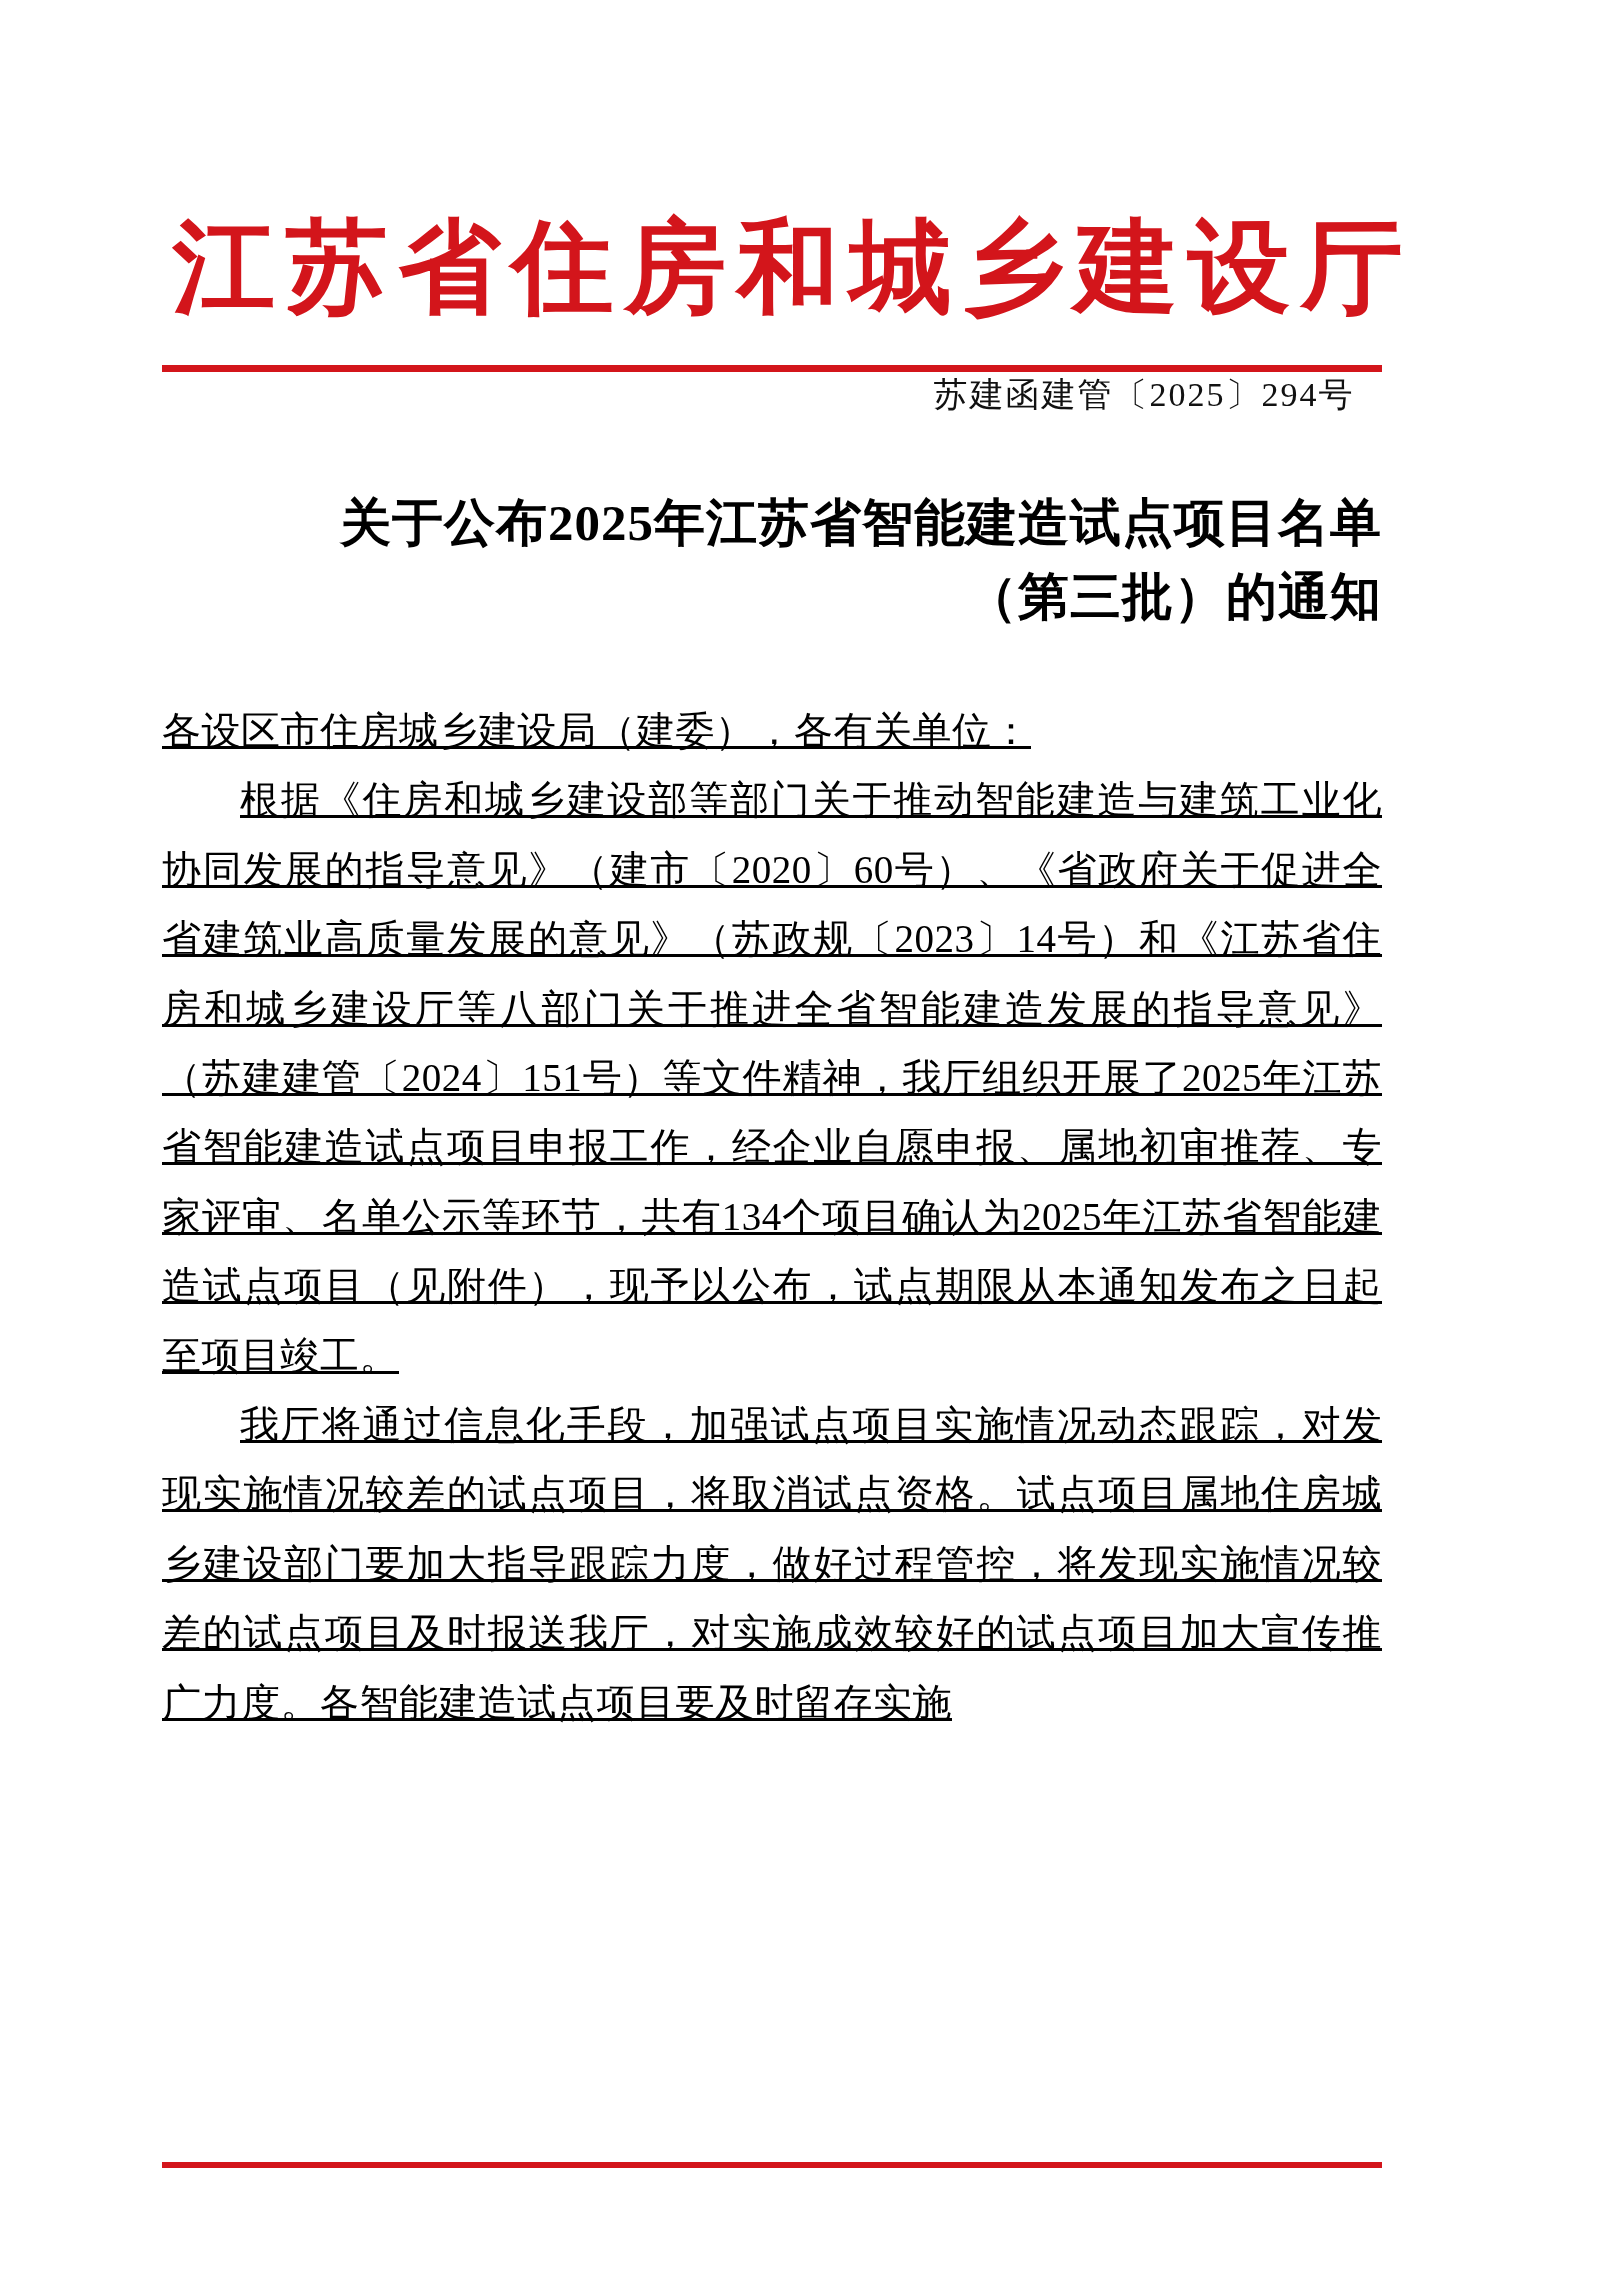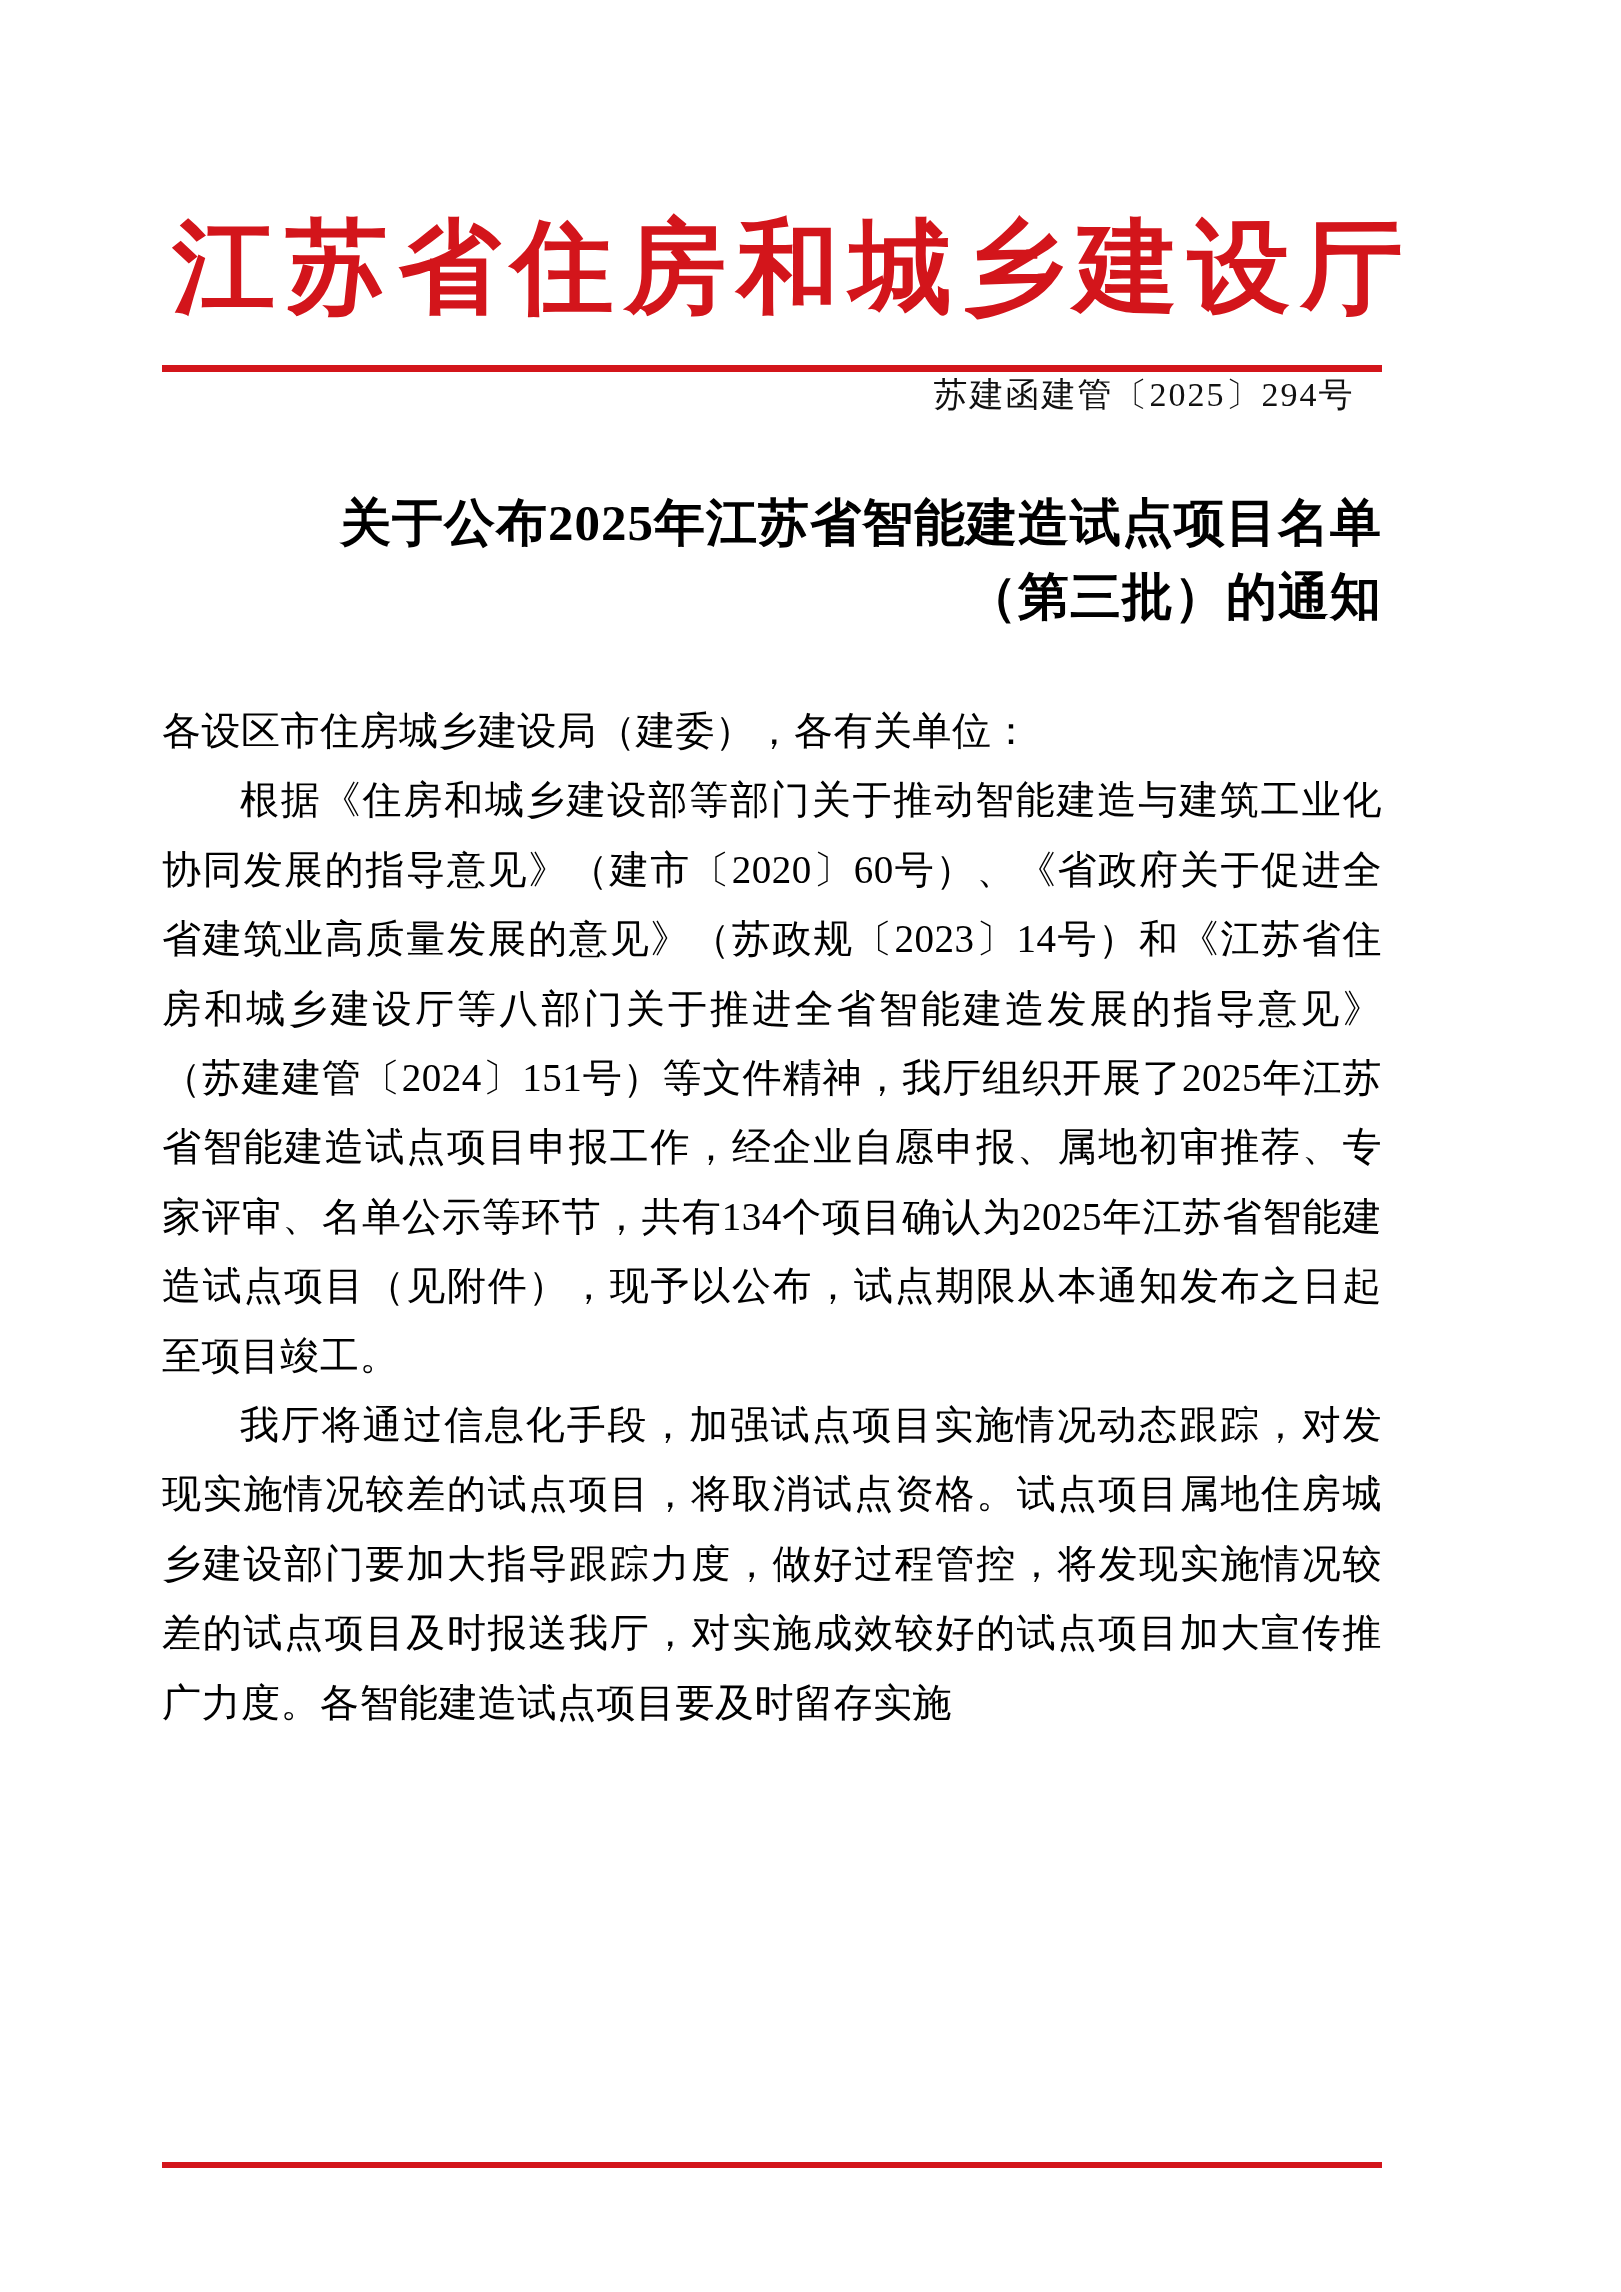--- a/index.html
+++ b/index.html
@@ -75,20 +75,21 @@
     margin-top: 61px;
     font-size: 39px;
     line-height: 1.78;
     letter-spacing: 0.5px;
     color: #000;
     text-align: justify;
     text-justify: inter-ideograph;
   }
   .body-text p {
     margin: 0 0 0 0;
+    text-decoration: underline;
   }
   .body-text p.indent {
     text-indent: 2em;
   }
   .body-text p.salutation {
     text-indent: 0;
   }
 
   
   .red-rule-bottom {

